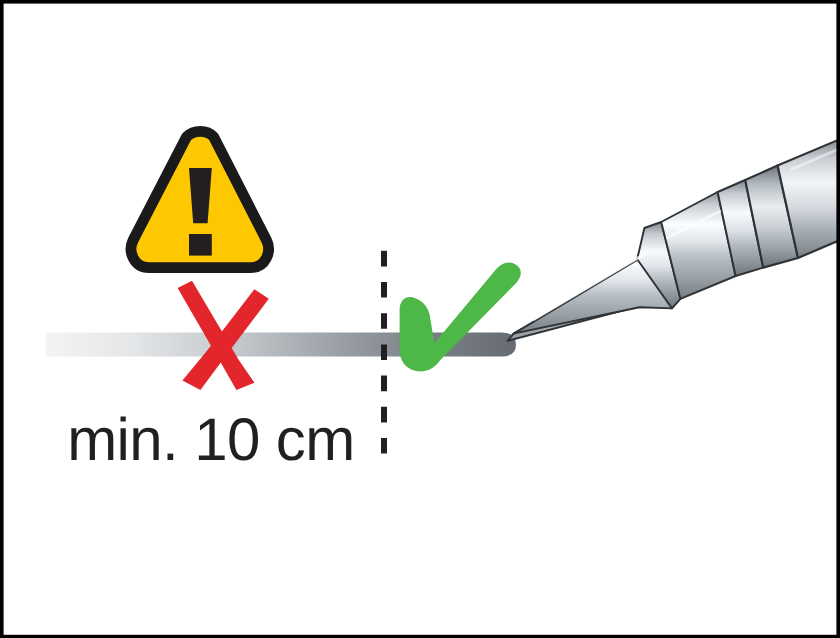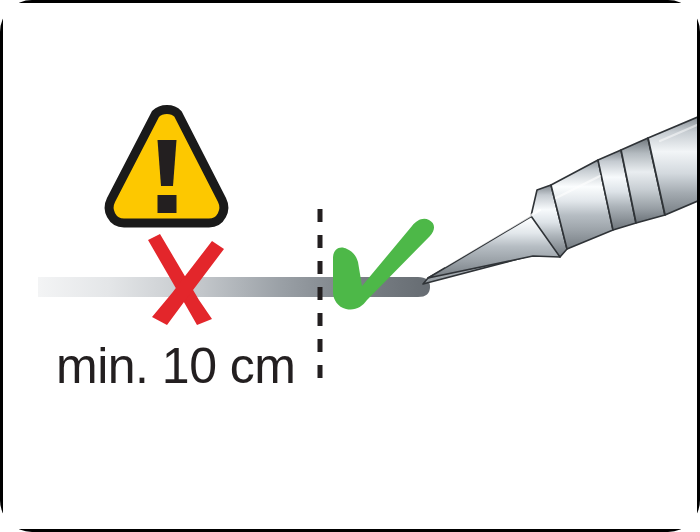--- a/index.html
+++ b/index.html
@@ -11,21 +11,20 @@
   body {
     font-family: "Liberation Sans", sans-serif;
   }
   #canvas {
     position: relative;
     width: 700px;
     height: 532px;
     background: #ffffff;
     box-sizing: border-box;
     overflow: hidden;
-    border-radius: 32px;
   }
   #figure-svg {
     position: absolute;
     left: 0;
     top: 0;
     width: 700px;
     height: 532px;
     display: block;
   }
   .measure-label {

